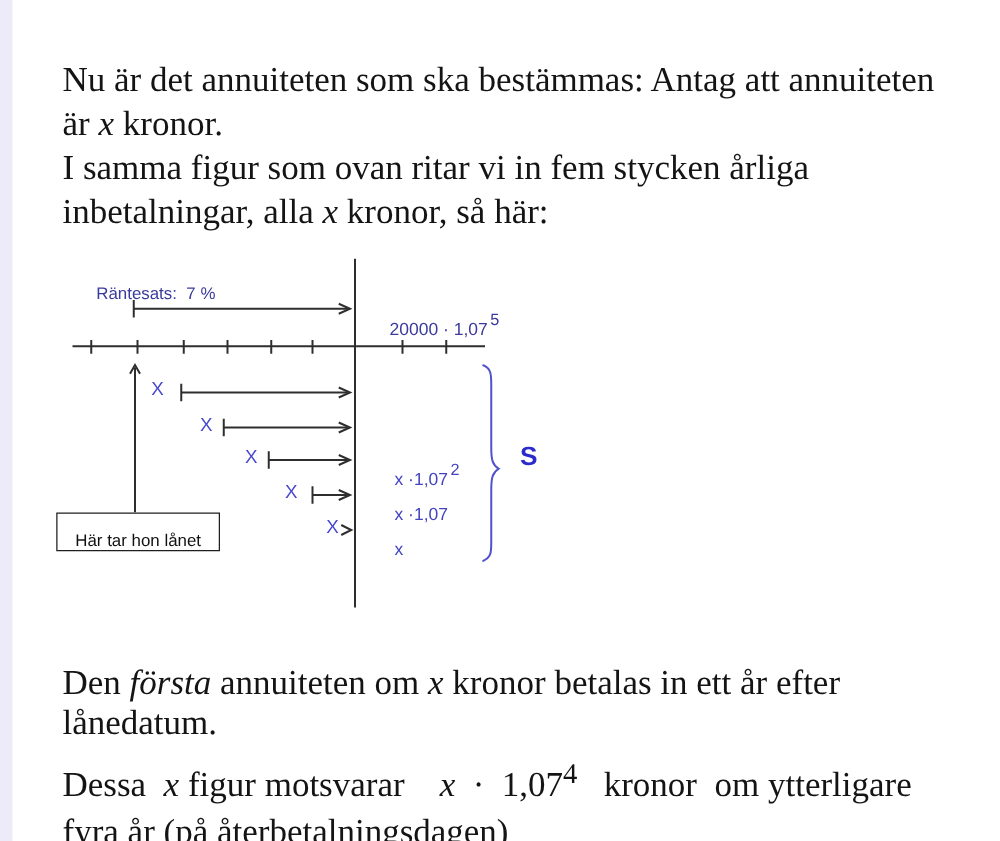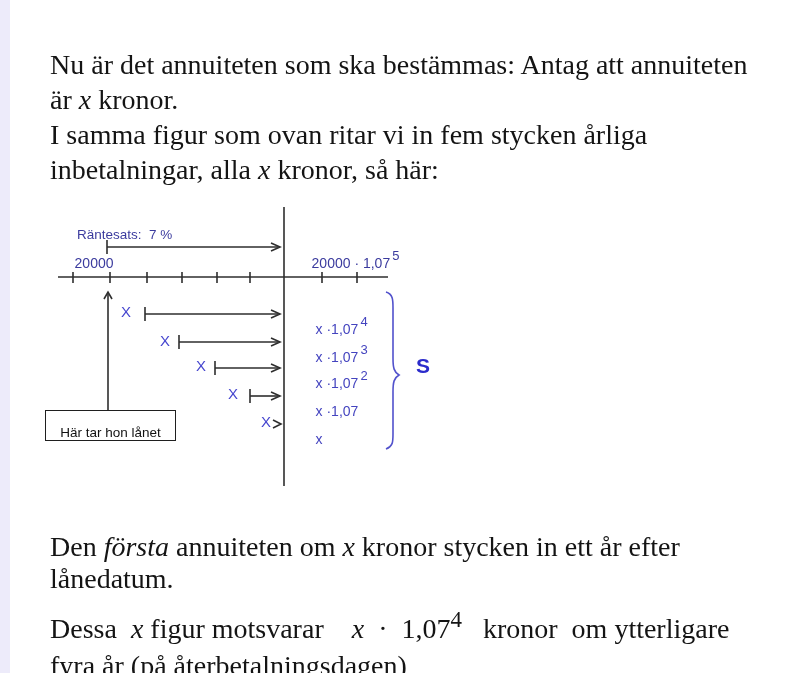--- a/index.html
+++ b/index.html
@@ -132,57 +132,48 @@
       </g>
     </g>
 
     <path d="M386,292 C393,294 393,300 393,308 L393,358 C393,368 394,372 399,375 C394,378 393,382 393,392 L393,434 C393,442 393,446 386,449" stroke="#5252cc" stroke-width="1.6" fill="none"></path>
   </svg>
 
   <div class="diag-label interest" style="left:62px;top:211px;">
     <span>Räntesats:  7 %</span>
   </div>
 
-  <div class="diag-label" style="left:59px;top:239px;">
-    <span>20000</span>
-  </div>
   <div class="diag-label" style="left:296px;top:239px;">
     <span>20000 · 1,07</span><span class="exp">5</span>
   </div>
 
   <div class="x-mark" style="left:121px;top:304px;">X</div>
   <div class="x-mark" style="left:160px;top:333px;">X</div>
   <div class="x-mark" style="left:196px;top:358px;">X</div>
   <div class="x-mark" style="left:228px;top:386px;">X</div>
   <div class="x-mark" style="left:261px;top:414px;">X</div>
 
-  <div class="diag-label row-result" style="left:300px;top:305px;">
-    <span>x ·1,07</span><span class="exp">4</span>
-  </div>
-  <div class="diag-label row-result" style="left:300px;top:333px;">
-    <span>x ·1,07</span><span class="exp">3</span>
-  </div>
   <div class="diag-label row-result" style="left:300px;top:359px;">
     <span>x ·1,07</span><span class="exp">2</span>
   </div>
   <div class="diag-label row-result" style="left:300px;top:387px;">
     <span>x ·1,07</span><span class="exp"></span>
   </div>
   <div class="diag-label row-result" style="left:300px;top:415px;">
     <span>x</span><span class="exp"></span>
   </div>
 
   <div class="loan-box">
     <span>Här tar hon lånet</span>
   </div>
 
   <div class="sum-s">S</div>
 
   <div class="serif-line" style="left:22px;top:494px;">
-    <span>Den </span><span class="var">första</span><span> annuiteten om </span><span class="var">x</span><span> kronor stycken in ett år efter</span>
+    <span>Den </span><span class="var">första</span><span> annuiteten om </span><span class="var">x</span><span> kronor betalas in ett år efter</span>
   </div>
   <div class="serif-line" style="left:22px;top:526px;">
     <span>lånedatum.</span>
   </div>
   <div class="serif-line" style="left:22px;top:576px;">
     <span>Dessa  </span><span class="var">x</span><span> figur motsvarar    </span><span class="var">x</span><span>  ·  1,07</span><span class="sup-big">4</span><span>   kronor  om ytterligare</span>
   </div>
   <div class="serif-line" style="left:22px;top:613px;">
     <span>fyra år (på återbetalningsdagen)</span>
   </div>

